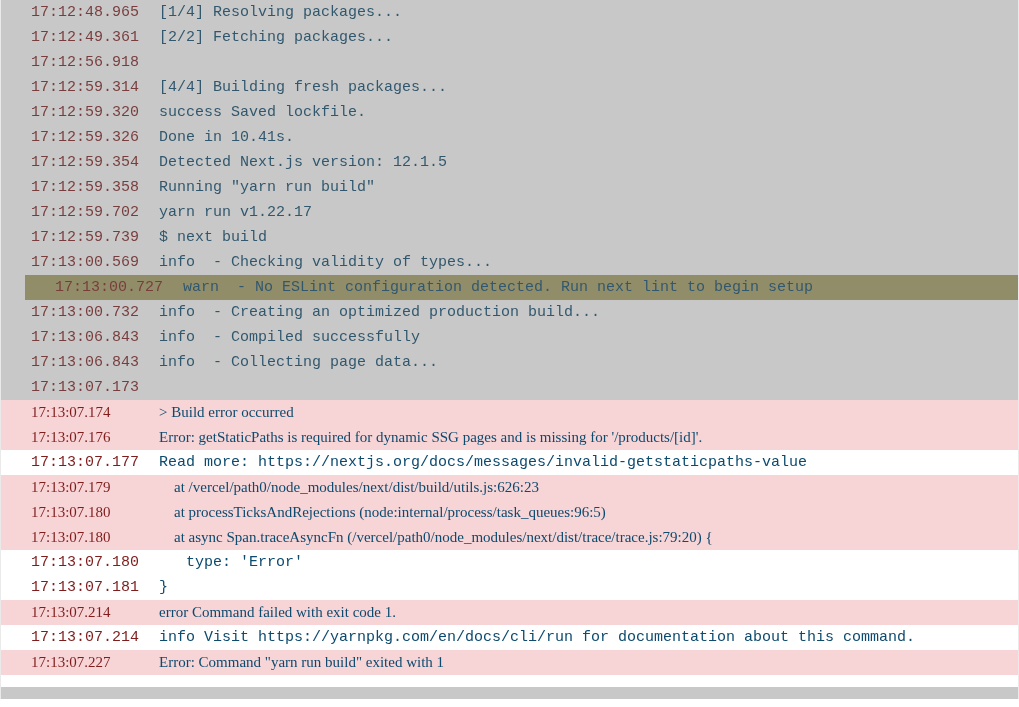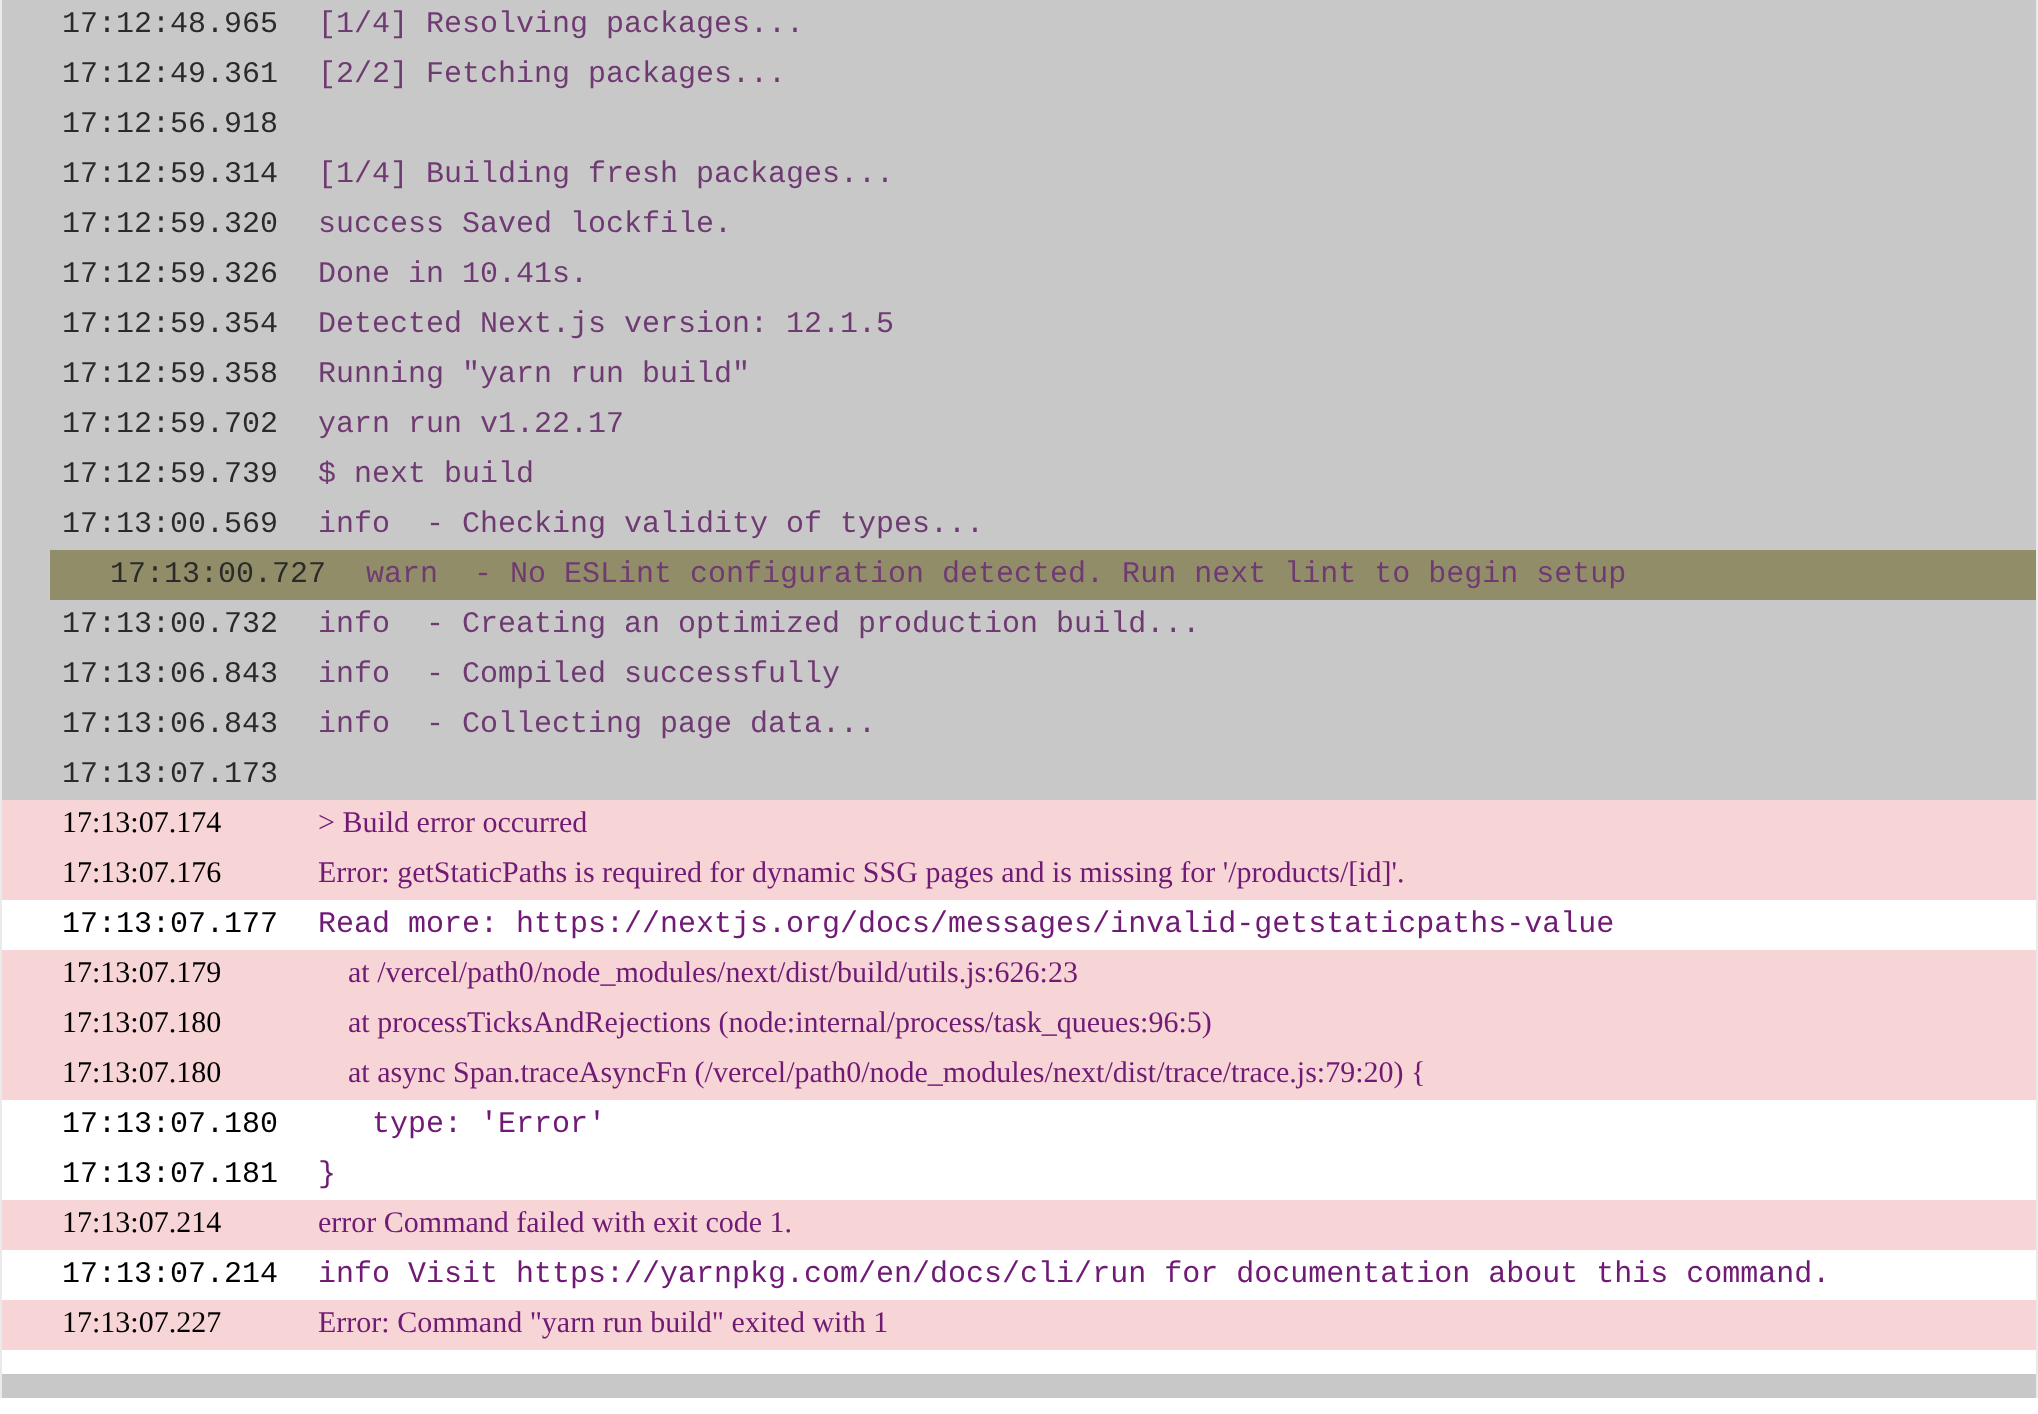--- a/index.html
+++ b/index.html
@@ -17,24 +17,24 @@
     border-right: 1px solid #eaeaea;
   }
   .log-row {
     display: flex;
     align-items: baseline;
     padding: 0 0 0 30px;
     white-space: pre;
   }
   .ts {
     min-width: 128px;
-    color: #000000;
+    color: #7f1d1d;
   }
   .msg {
-    color: #701a75;
+    color: #0c4a6e;
   }
   
   .lvl-info   { background: #ffffff; }
   .lvl-warn   { background: #a9a167; margin-left: 24px; }
   .lvl-error  { background: #f7d4d6; font-family: Liberation Serif, serif; }
   
   .dim-overlay {
     position: absolute;
     top: 0; left: 0; right: 0;
     background: rgba(110,110,110,0.38);
@@ -51,21 +51,21 @@
   }
 </style>
 </head>
 <body>
 
 <div class="log-container" id="log-container">
 
   <div class="log-row lvl-info"><span class="ts">17:12:48.965</span><span class="msg">[1/4] Resolving packages...</span></div>
     <div class="log-row lvl-info"><span class="ts">17:12:49.361</span><span class="msg">[2/2] Fetching packages...</span></div>
     <div class="log-row lvl-info"><span class="ts">17:12:56.918</span></div>
-    <div class="log-row lvl-info"><span class="ts">17:12:59.314</span><span class="msg">[1/4] Building fresh packages...</span></div>
+    <div class="log-row lvl-info"><span class="ts">17:12:59.314</span><span class="msg">[4/4] Building fresh packages...</span></div>
     <div class="log-row lvl-info"><span class="ts">17:12:59.320</span><span class="msg">success Saved lockfile.</span></div>
     <div class="log-row lvl-info"><span class="ts">17:12:59.326</span><span class="msg">Done in 10.41s.</span></div>
     <div class="log-row lvl-info"><span class="ts">17:12:59.354</span><span class="msg">Detected Next.js version: 12.1.5</span></div>
     <div class="log-row lvl-info"><span class="ts">17:12:59.358</span><span class="msg">Running "yarn run build"</span></div>
     <div class="log-row lvl-info"><span class="ts">17:12:59.702</span><span class="msg">yarn run v1.22.17</span></div>
     <div class="log-row lvl-info"><span class="ts">17:12:59.739</span><span class="msg">$ next build</span></div>
     <div class="log-row lvl-info"><span class="ts">17:13:00.569</span><span class="msg">info  - Checking validity of types...</span></div>
     <div class="log-row lvl-warn"><span class="ts">17:13:00.727</span><span class="msg">warn  - No ESLint configuration detected. Run next lint to begin setup</span></div>
     <div class="log-row lvl-info"><span class="ts">17:13:00.732</span><span class="msg">info  - Creating an optimized production build...</span></div>
     <div class="log-row lvl-info"><span class="ts">17:13:06.843</span><span class="msg">info  - Compiled successfully</span></div>

